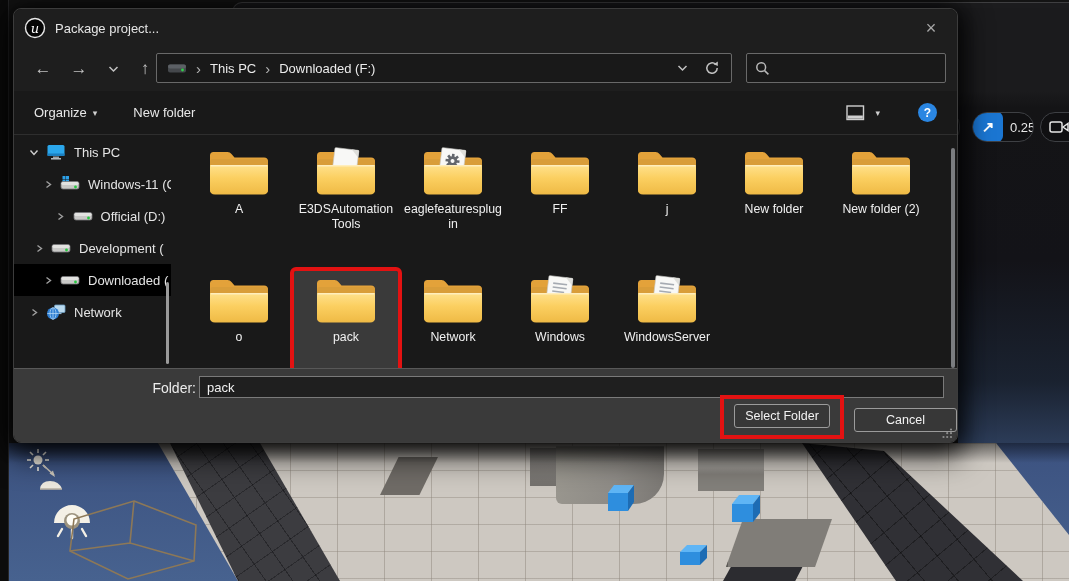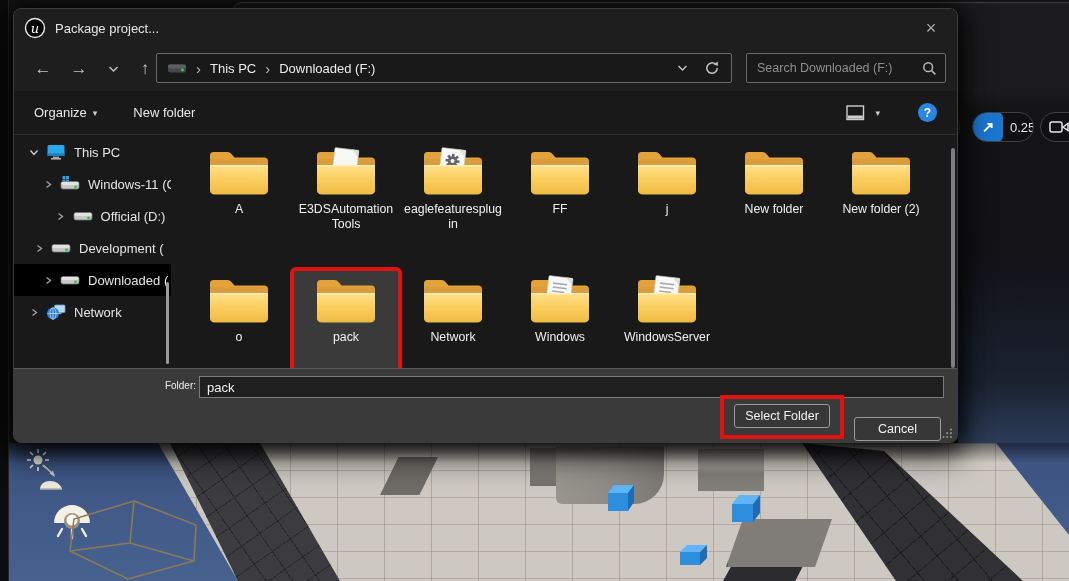--- a/index.html
+++ b/index.html
@@ -96,21 +96,21 @@
     row-gap:10px;padding:7px 0 0 16px;}
   .file-item{width:104px;height:118px;display:flex;flex-direction:column;align-items:center;border-radius:2px;}
   .file-item.selected{background:#3a3a3a;}
   .file-item.annotated{outline:4px solid #e31212;}
   .file-label{margin-top:4px;font-size:12.3px;line-height:1.25;color:#f0f0f0;text-align:center;max-width:100px;
     word-break:break-word;}
   .file-icon{margin-top:3px;}
   .list-scroll{position:absolute;right:2px;top:12px;width:4px;height:220px;background:#7b7d80;border-radius:2px;}
   .footer{position:absolute;left:0;bottom:0;right:0;height:73px;background:#3a3a3a;border-top:1px solid #585858;
     border-radius:0 0 7px 7px;}
-  .folder-label{position:absolute;left:120px;top:11px;width:62px;text-align:right;font-size:10px;color:#ededed;}
+  .folder-label{position:absolute;left:120px;top:11px;width:62px;text-align:right;font-size:14px;color:#ededed;}
   .folder-input{position:absolute;left:185px;top:7px;width:745px;height:22px;background:#1f1f1f;
     border:1px solid #7a7a7a;color:#f0f0f0;font-size:13px;padding:0 7px;box-sizing:border-box;
     font-family:"Liberation Sans",sans-serif;outline:none;}
   .btn{position:absolute;height:24px;background:#373737;border:1px solid #9b9b9b;border-radius:3px;
     color:#f2f2f2;font-size:12.5px;display:flex;align-items:center;justify-content:center;box-sizing:border-box;}
   .red-box{position:absolute;border:4px solid #e31212;box-sizing:border-box;}
   .grip{position:absolute;right:4px;bottom:3px;}
 
   svg{display:block;}
 </style>
@@ -265,21 +265,20 @@
           <div class="nav-btn">
             <svg width="16" height="16" viewBox="0 0 16 16">
               <path d="M13.2 8 A5.2 5.2 0 1 1 11.6 4.3" fill="none" stroke="#c2c2c2" stroke-width="1.5"></path>
               <polygon points="13.8,1.5 13.8,6 9.6,4.2" fill="#c2c2c2"></polygon>
             </svg>
           </div>
         </div>
       </div>
 
       <div class="searchbox">
-        <input placeholder="Search Downloaded (F:)" style="">
         <svg width="15" height="15" viewBox="0 0 15 15">
           <circle cx="6.2" cy="6.2" r="4.4" fill="none" stroke="#b9b9b9" stroke-width="1.5"></circle>
           <line x1="9.6" y1="9.6" x2="13.4" y2="13.4" stroke="#b9b9b9" stroke-width="1.5"></line>
         </svg>
       </div>
     </div>
 
     <div class="toolbar">
       <div class="tb-item">
         <span>Organize</span>
@@ -541,21 +540,21 @@
           </div>
         <div class="list-scroll"></div>
       </div>
     </div>
 
     <div class="footer">
       <div class="folder-label">Folder:</div>
       <input class="folder-input" value="pack" style="">
       <div class="red-box" style="left:706px;top:26px;width:124px;height:44px"></div>
       <button class="btn" style="left:720px;top:35px;width:96px">Select Folder</button>
-      <button class="btn" style="left:840px;top:48px;width:87px">Cancel</button>
+      <button class="btn" style="left:840px;top:39px;width:103px">Cancel</button>
       <svg class="grip" width="11" height="11">
         <g fill="#8d8d8d">
             <circle cx="9" cy="1.5" r="1.1"></circle>
             <circle cx="5.2" cy="5.2" r="1.1"></circle>
         <circle cx="9" cy="5.2" r="1.1"></circle>
             <circle cx="1.5" cy="9" r="1.1"></circle>
         <circle cx="5.2" cy="9" r="1.1"></circle>
             <circle cx="9" cy="9" r="1.1"></circle>
           </g>
       </svg>

